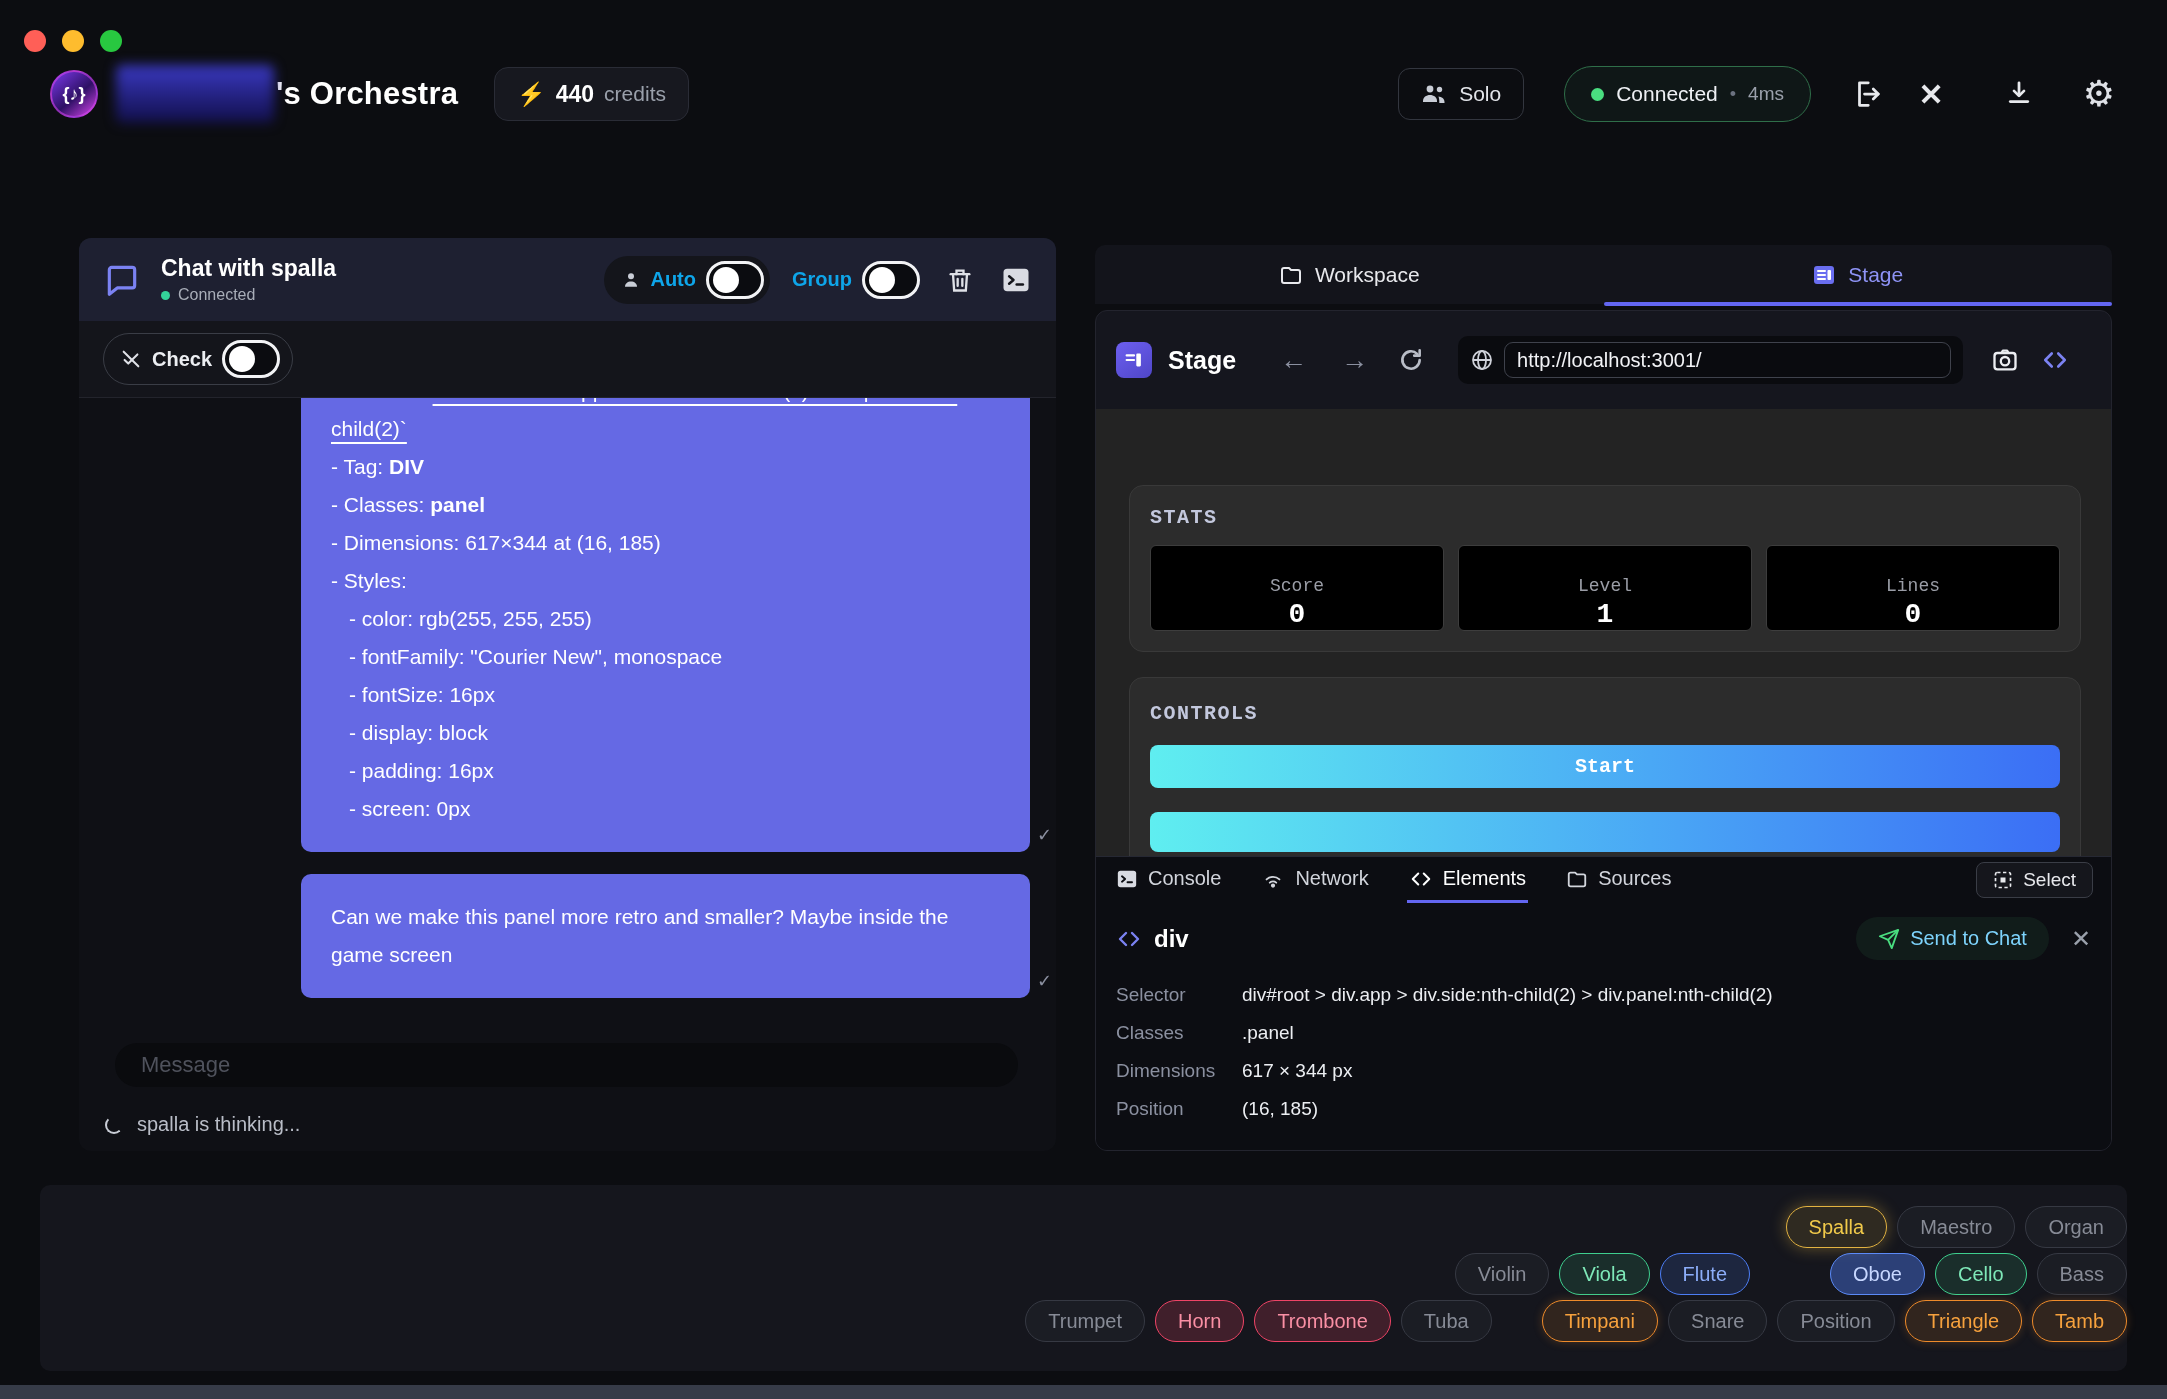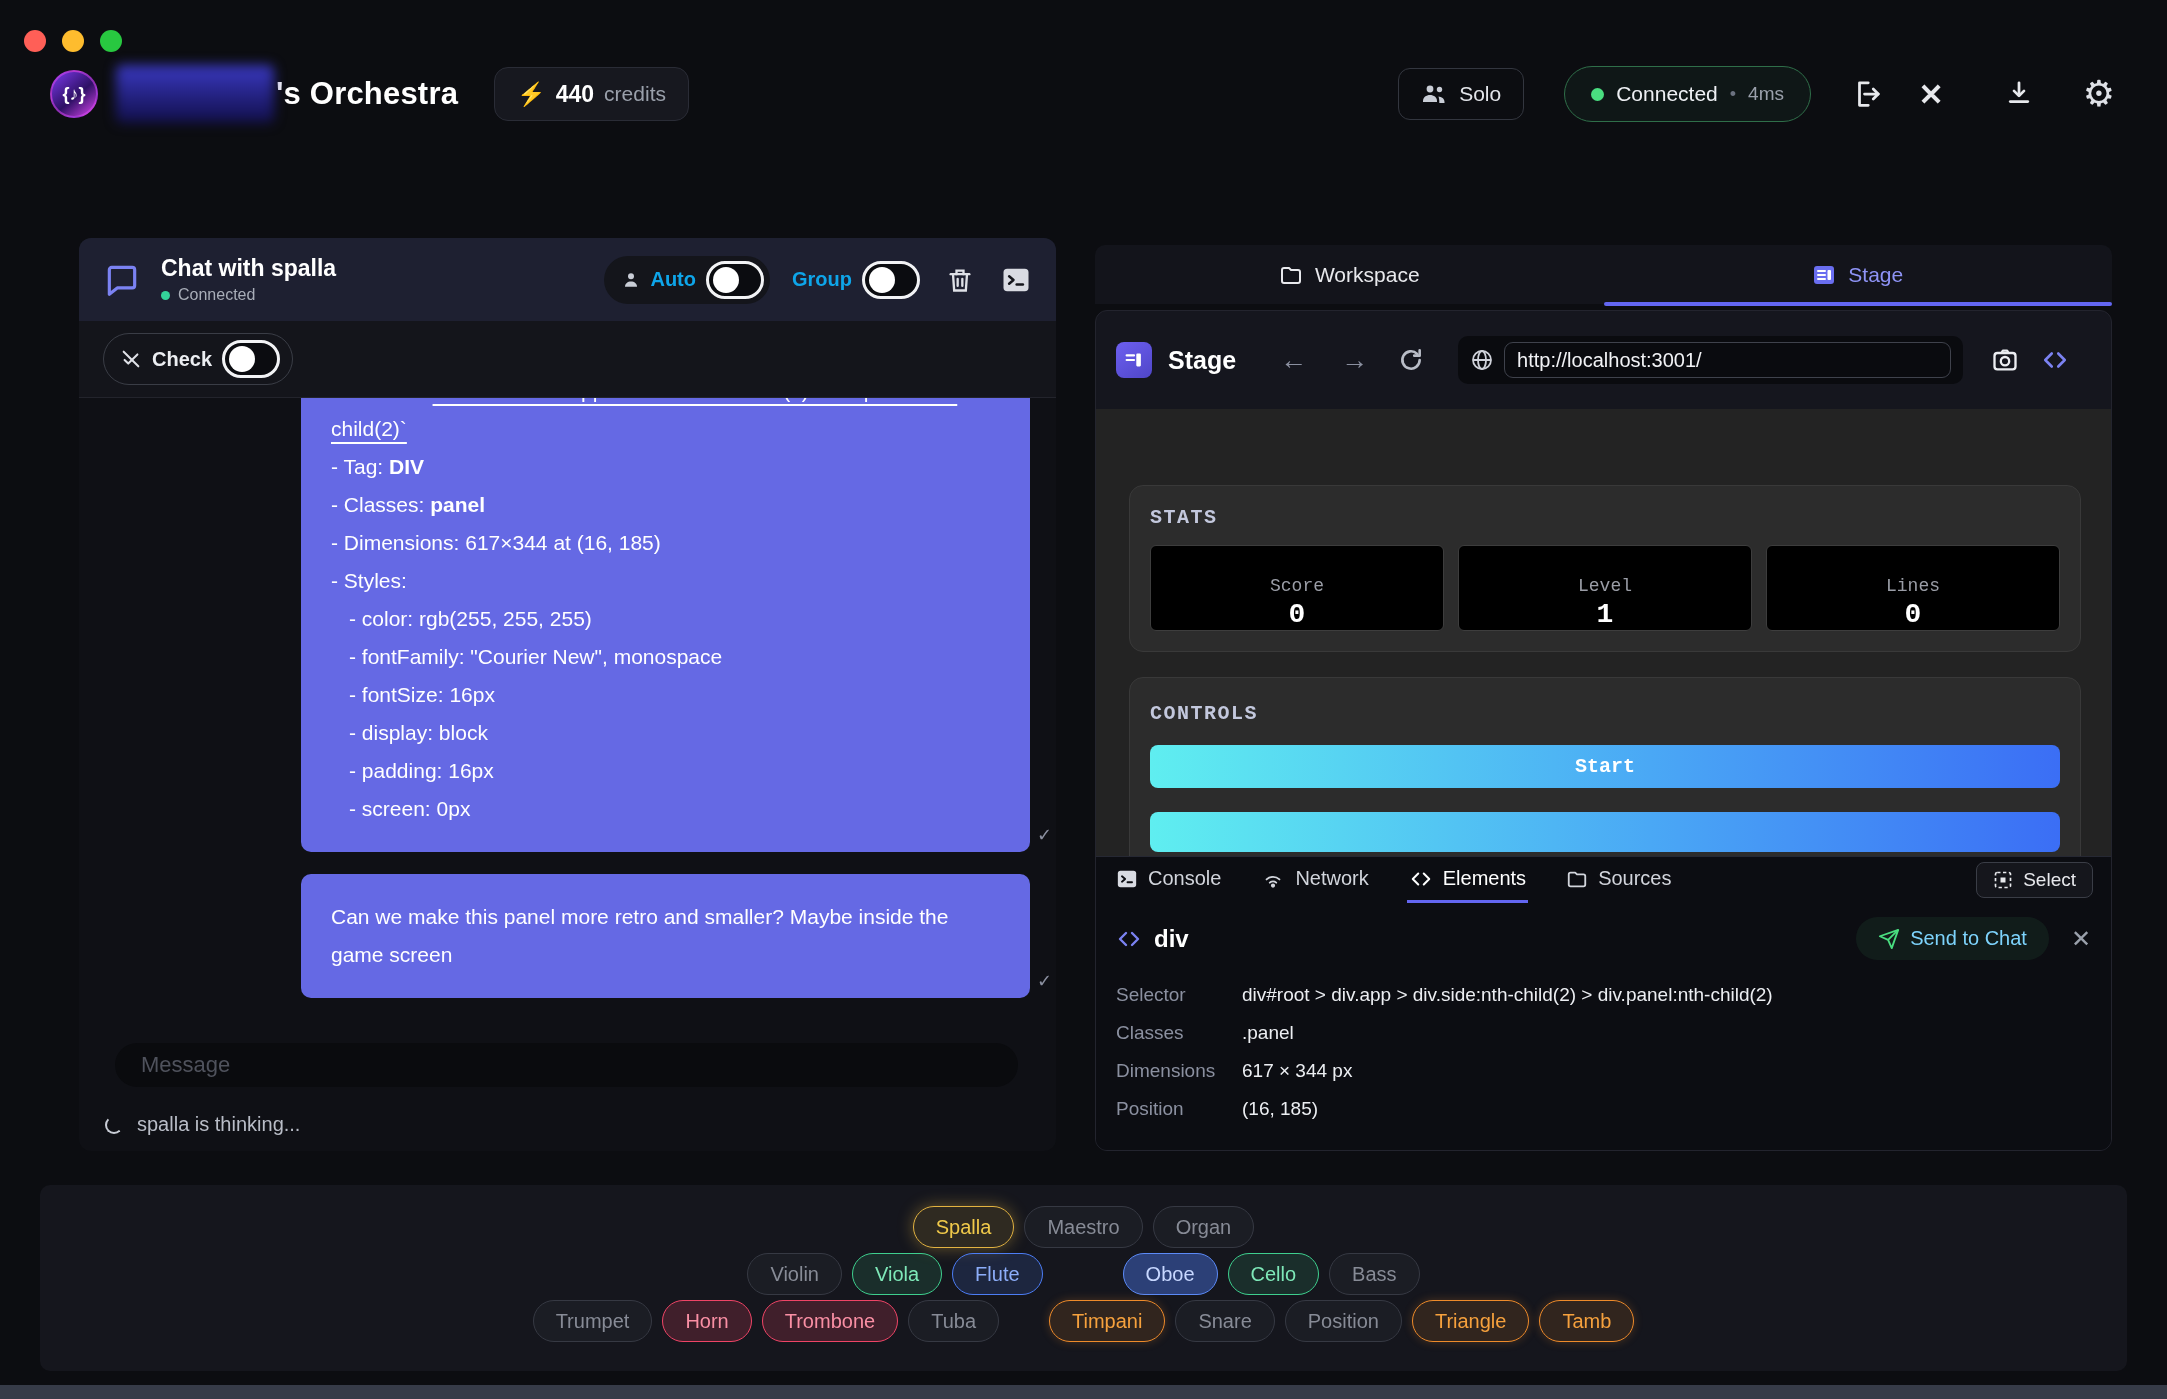--- a/index.html
+++ b/index.html
@@ -172,21 +172,21 @@
   .insp-close { background:none; border:none; color:#9aa0ab; font-size:24px; margin-left:22px; cursor:pointer; }
   .prop-rows { margin-top:24px; }
   .prop-row { display:flex; align-items:flex-start; height:38px; }
   .prop-label { width:126px; flex:none; font-size:19px; color:#8b90a0; }
   .prop-value { font-size:19px; color:#eceef2; }
 
   
   .orch-bar {
     left:40px; top:1185px; width:2087px; height:186px;
     background:#15161d; border-radius:10px; padding-top:21px;
-    display:flex; flex-direction:column; gap:5px; align-items:center;
+    display:flex; flex-direction:column; gap:5px; align-items:flex-end;
   }
   .orch-row { display:flex; gap:10px; justify-content:center; }
   .pill {
     height:42px; padding:0 22px; border-radius:21px; border:1.5px solid #363943;
     background:#1b1d24; color:#878b96; font-size:20px; display:flex; align-items:center; cursor:pointer;
     font-family:"Liberation Sans", sans-serif;
   }
   .pill.yellow { border-color:#e3b341; color:#f0c94a; background:rgba(227,179,65,.13); box-shadow:0 0 16px rgba(227,179,65,.4); }
   .pill.green  { border-color:#3ecf8e; color:#7ee8b8; background:rgba(62,207,142,.13); }
   .pill.blue   { border-color:#4c7df5; color:#8cadf9; background:rgba(76,125,245,.16); }

